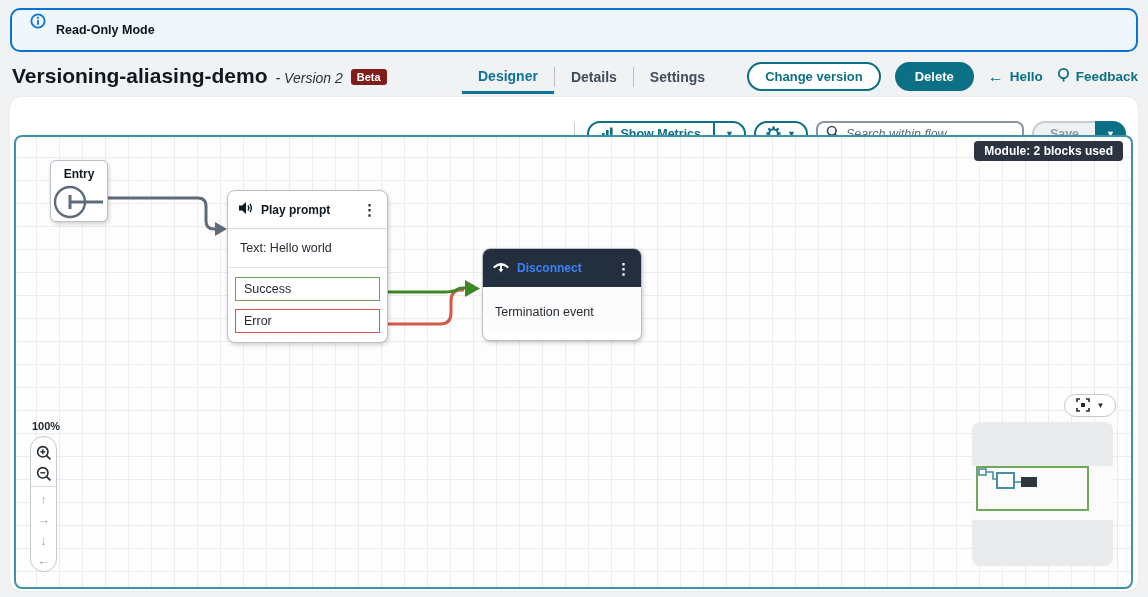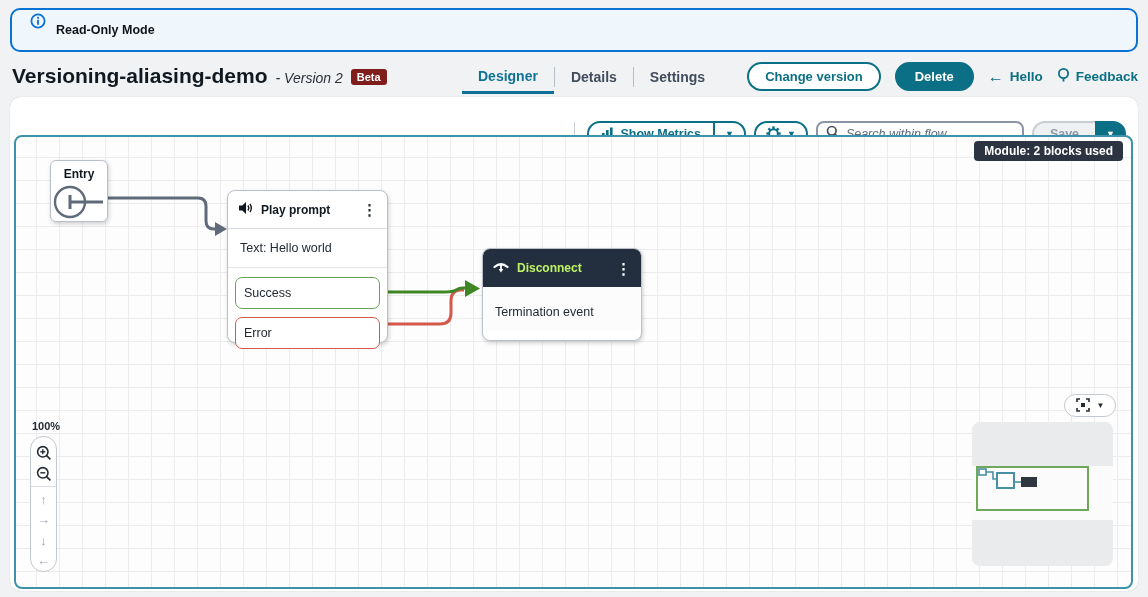--- a/index.html
+++ b/index.html
@@ -84,26 +84,26 @@
 
   .pp-block { left:211px; top:53px; width:161px; height:153px; }
   .dc-block { left:466px; top:111px; width:160px; height:93px; }
   .block-header { display:flex; align-items:center; gap:8px; padding:0 10px; height:38px;
     border-bottom:1px solid #d9dde2; }
   .block-header .kebab { margin-left:auto; font-size:15px; font-weight:bold; color:#232b33;
     cursor:pointer; line-height:1; letter-spacing:0; }
   .block-title { font-size:12px; font-weight:bold; color:#101820; }
   .block-body { padding:12px 12px; font-size:12.5px; color:#232b33; border-bottom:1px solid #e2e6ea; }
   .pp-branches { padding:9px 7px 0 7px; }
-  .branch { height:32px; display:flex; align-items:center; padding:0 8px; font-size:12.5px;
-    color:#232b33; background:#fff; border-radius:7px; margin-bottom:8px; cursor:pointer; }
+  .branch { height:24px; display:flex; align-items:center; padding:0 8px; font-size:12.5px;
+    color:#232b33; background:#fff; border-radius:0; margin-bottom:8px; cursor:pointer; }
   .branch.success { border:1.5px solid #67a353; }
   .branch.error { border:1.5px solid #d4594a; }
   .dc-header { background:#232f3e; border-radius:7px 7px 0 0; border-bottom:none; }
-  .dc-header .block-title { color:#bef264; }
+  .dc-header .block-title { color:#3b82f6; }
   .dc-header .kebab { color:#fff; }
   .dc-body { border-bottom:none; background:#fcfcfc; border-radius:0 0 7px 7px; padding-top:18px; }
 
   
   .zoom-label { position:absolute; left:16px; top:283px; font-size:11px; font-weight:bold; color:#232b33; }
   .zoom-pill { position:absolute; left:14px; top:299px; width:27px; height:136px; background:#fff;
     border:1px solid #c3c9d0; border-radius:13px; display:flex; flex-direction:column;
     align-items:center; padding-top:6px; }
   .zoom-btn { width:25px; height:25px; display:flex; align-items:center; justify-content:center;
     cursor:pointer; }

